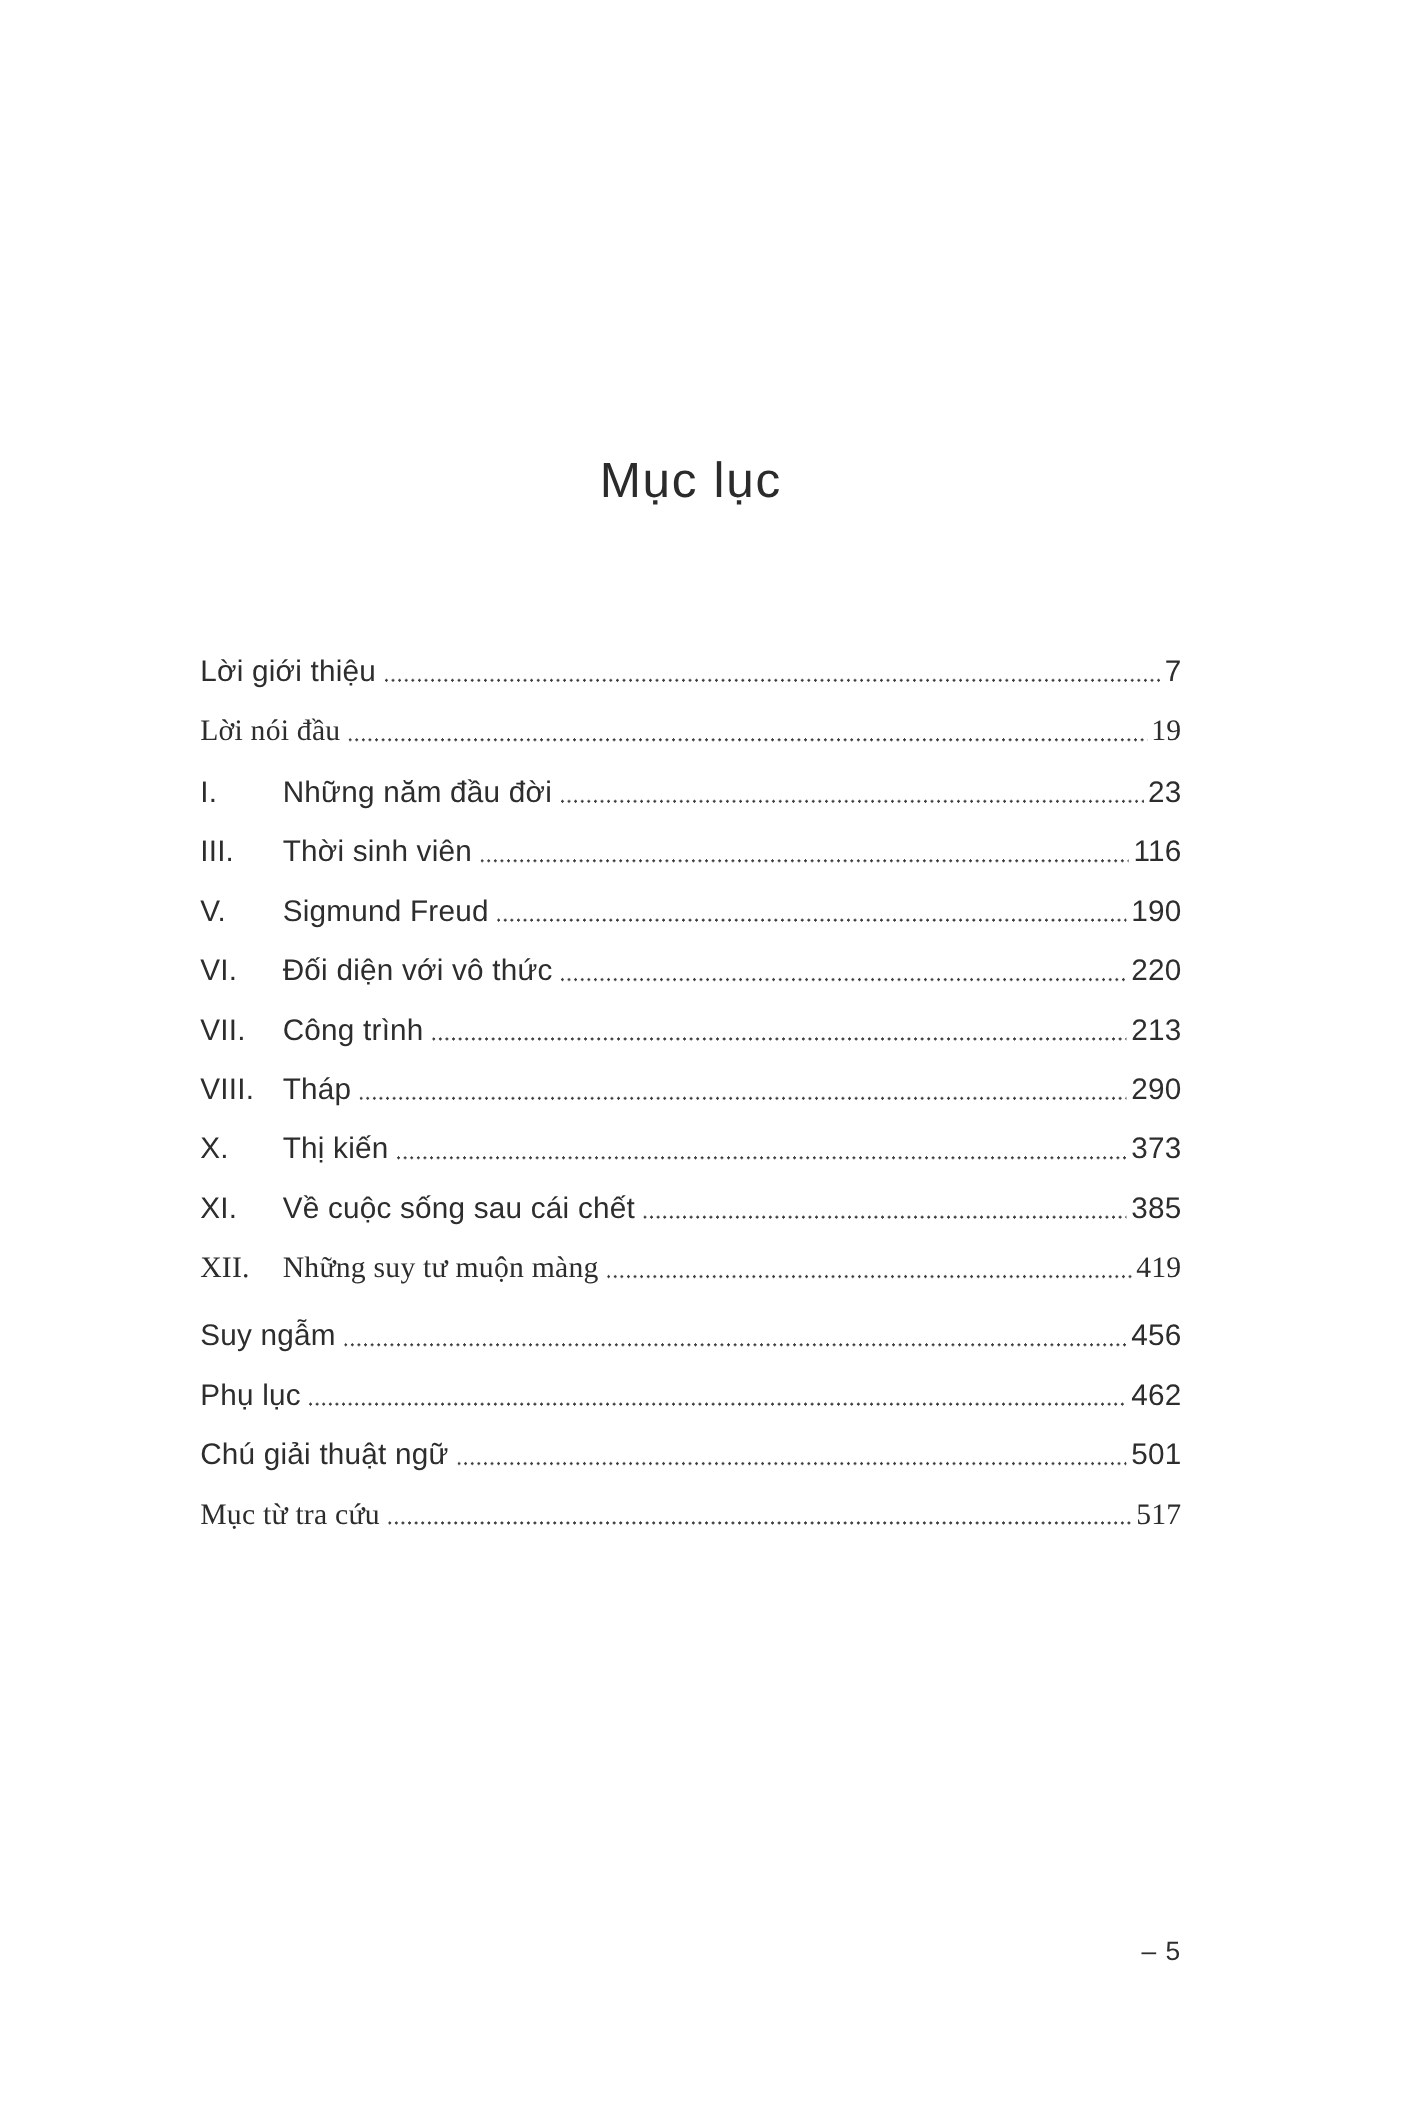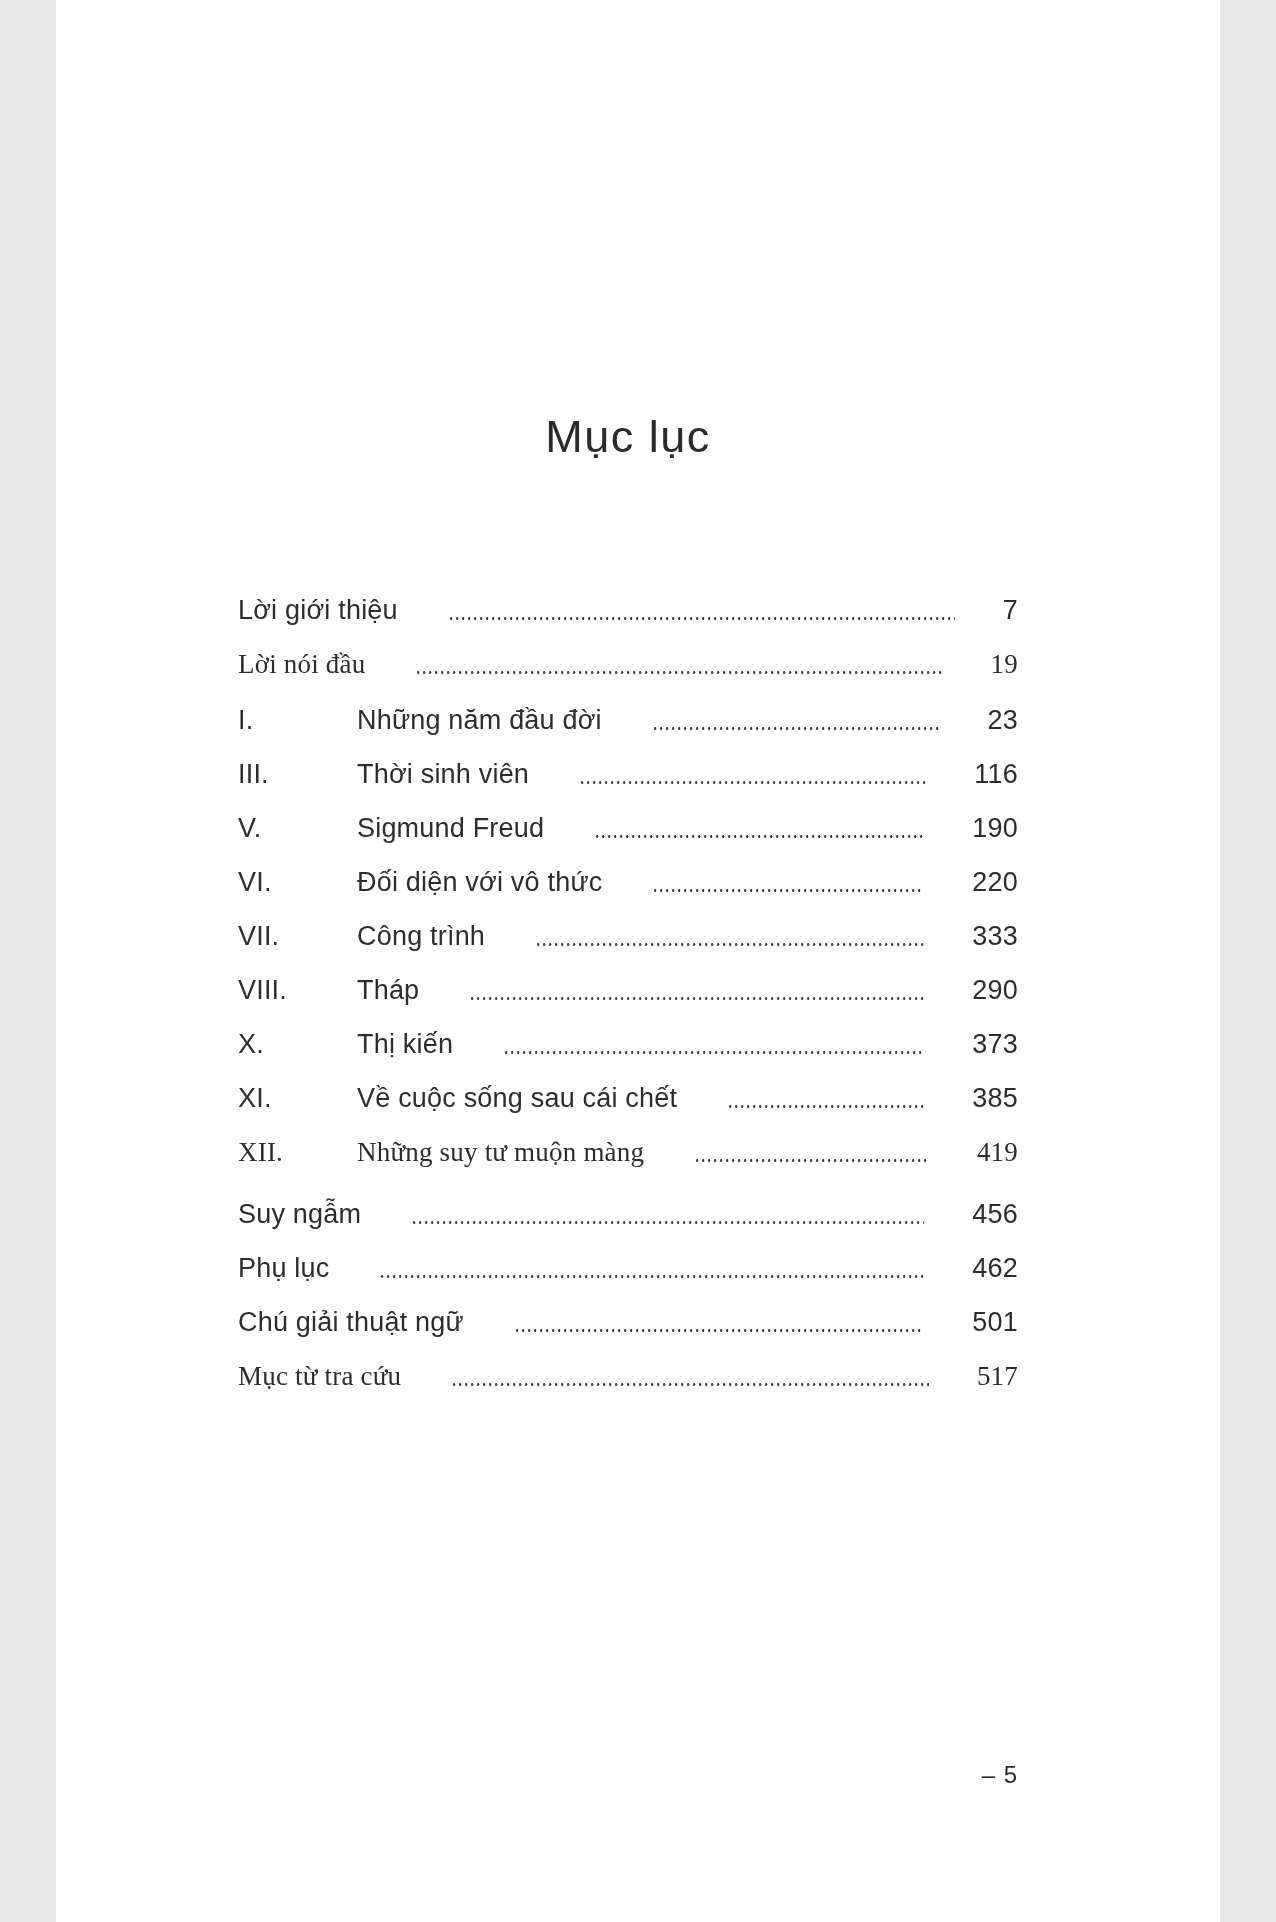--- a/index.html
+++ b/index.html
@@ -1,18 +1,18 @@
 <!DOCTYPE html>
 <html lang="vi"><head>
 <meta charset="utf-8">
 <style>
   html, body { margin: 0; padding: 0; background: #e8e8e8; }
   .page {
     position: relative;
-    width: 1164px;
+    width: 1276px;
     height: 1922px;
     margin: 0 auto;
     background: #ffffff;
     font-family: "Liberation Sans", sans-serif;
     color: #2d2d2d;
     overflow: hidden;
   }
   .title {
     position: absolute;
     top: 410px;
@@ -36,21 +36,20 @@
   .toc-section.chapters    { margin-top: 24px; }
   .toc-section.back-matter { margin-top: 30px; }
   .row {
     display: flex;
     align-items: flex-end;
     font-size: 27px;
     line-height: 32px;
     margin-bottom: 22px;
     letter-spacing: 0.2px;
     white-space: nowrap;
-    gap: 44px;
   }
   .row:last-child { margin-bottom: 0; font-family: Liberation Serif, serif; }
   .num {
     flex: 0 0 75px;
     width: 75px;
   }
   .label { flex: 0 0 auto; }
   .leader {
     flex: 1 1 auto;
     height: 3px;
@@ -111,21 +110,21 @@
         <div class="row">
           <span class="num">VI.</span>
           <span class="label">Đối diện với vô thức</span>
           <span class="leader"></span>
           <span class="pagenum">220</span>
         </div>
         <div class="row">
           <span class="num">VII.</span>
           <span class="label">Công trình</span>
           <span class="leader"></span>
-          <span class="pagenum">333</span>
+          <span class="pagenum">213</span>
         </div>
         <div class="row">
           <span class="num">VIII.</span>
           <span class="label">Tháp</span>
           <span class="leader"></span>
           <span class="pagenum">290</span>
         </div>
         <div class="row">
           <span class="num">X.</span>
           <span class="label">Thị kiến</span>

